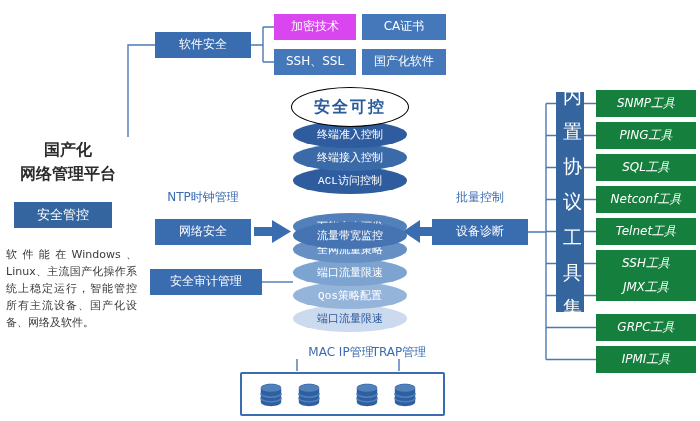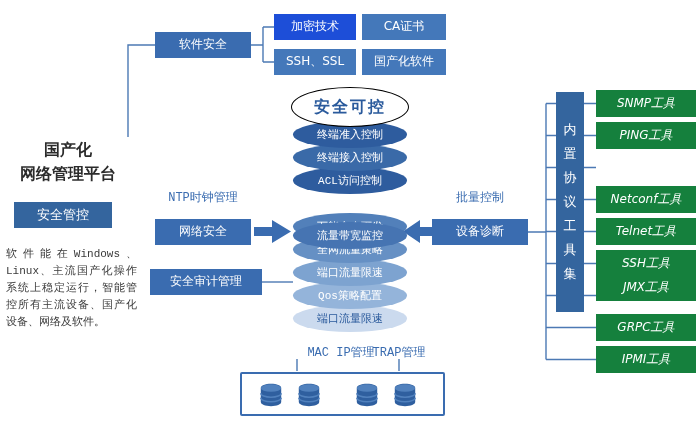--- a/index.html
+++ b/index.html
@@ -7,31 +7,31 @@
   .canvas {
     position:relative; width:700px; height:421px; background:#ffffff;
     font-family:"DejaVu Sans", sans-serif; overflow:hidden;
   }
   .wires { position:absolute; left:0; top:0; width:700px; height:421px; }
 
   .box {
     position:absolute; display:flex; align-items:center; justify-content:center;
     background:#3a6cb0; color:#fff; font-size:12px; line-height:1.1; text-align:center;
   }
-  .lbl { position:absolute;font-family:Liberation Mono, monospace; }
+  .lbl { position:absolute; }
 
   
   .title1 { left:0; top:140px; width:136px; text-align:center; font-size:16px; font-weight:bold; color:#2b2b2b; }
   .title2 { left:0; top:164px; width:136px; text-align:center; font-size:16px; font-weight:bold; color:#2b2b2b; }
   .btn-ctl { left:14px; top:202px; width:98px; height:26px; background:#34659e; font-size:13px; }
   .desc { left:6px; top:246px; width:131px; font-size:11px; color:#3a3a3a; line-height:1.55; text-align:justify; }
 
   
   .b-soft { left:155px; top:32px; width:96px; height:26px; }
-  .b-g1 { left:274px; top:14px; width:82px; height:26px; background:#1d4ed8; }
+  .b-g1 { left:274px; top:14px; width:82px; height:26px; background:#d946ef; }
   .b-g2 { left:362px; top:14px; width:84px; height:26px; background:#4478ba; }
   .b-g3 { left:274px; top:49px; width:82px; height:26px; background:#4478ba; }
   .b-g4 { left:362px; top:49px; width:84px; height:26px; background:#4478ba; }
 
   
   .ntp   { left:155px; top:189px; width:96px; text-align:center; color:#3a6cb0; font-size:12px; }
   .b-net { left:155px; top:219px; width:96px; height:26px; }
   .b-audit { left:150px; top:269px; width:112px; height:26px; }
 
   
@@ -54,21 +54,21 @@
   .cl3 { top:190px; z-index:26; background:#4674b2;margin-top:32px; }
   .cl4 { top:213px; z-index:25; background:#5280ba; }
   .cl5 { top:236px; z-index:24; background:#6690c4; }
   .cl6 { top:259px; z-index:23; background:#7da3d0; }
   .cl7 { top:282px; z-index:22; background:#94b4da; }
   .cl8 { top:305px; z-index:21; background:#cbdaee; color:#2a5a9c; }
 
   
   .vbar {
     position:absolute; left:556px; top:92px; width:28px; height:220px; background:#34659e;
-    color:#fff; font-size:13px; line-height:1.85; text-align:center; padding:16px 7px;
+    color:#fff; font-size:19px; line-height:1.85; text-align:center; padding:16px 7px;
     display:flex; flex-direction:column; justify-content:center; word-break:break-all; z-index:5;
   }
   .tool { left:596px; width:100px; height:27px; background:#15803d;font-style:italic; }
   .t0 { top:90px; }  .t1 { top:122px; } .t2 { top:154px; } .t3 { top:186px; }
   .t4 { top:218px; } .t5 { top:250px; } .t6 { top:274px; } .t7 { top:314px; }
   .t8 { top:346px; }
 
   
   .mac  { left:257px; top:344px; width:80px; text-align:center; color:#3a6cb0; font-size:12px;margin-left:44px; }
   .trap { left:361px; top:344px; width:76px; text-align:center; color:#3a6cb0; font-size:12px; }
@@ -125,20 +125,21 @@
   <div class="cl cl3">流量带宽监控</div>
   <div class="cl cl4">万能命令下发</div>
   <div class="cl cl5">全网流量策略</div>
   <div class="cl cl6">端口流量限速</div>
   <div class="cl cl7">Qos策略配置</div>
   <div class="cl cl8">端口流量限速</div>
 
   <div class="vbar">内置协议工具集</div>
   <div class="box tool t0">SNMP工具</div>
   <div class="box tool t1">PING工具</div>
+  <div class="box tool t2">SQL工具</div>
   <div class="box tool t3">Netconf工具</div>
   <div class="box tool t4">Telnet工具</div>
   <div class="box tool t5">SSH工具</div>
   <div class="box tool t6">JMX工具</div>
   <div class="box tool t7">GRPC工具</div>
   <div class="box tool t8">IPMI工具</div>
 
   <div class="lbl mac">MAC IP管理</div>
   <div class="lbl trap">TRAP管理</div>
   <div class="store">

